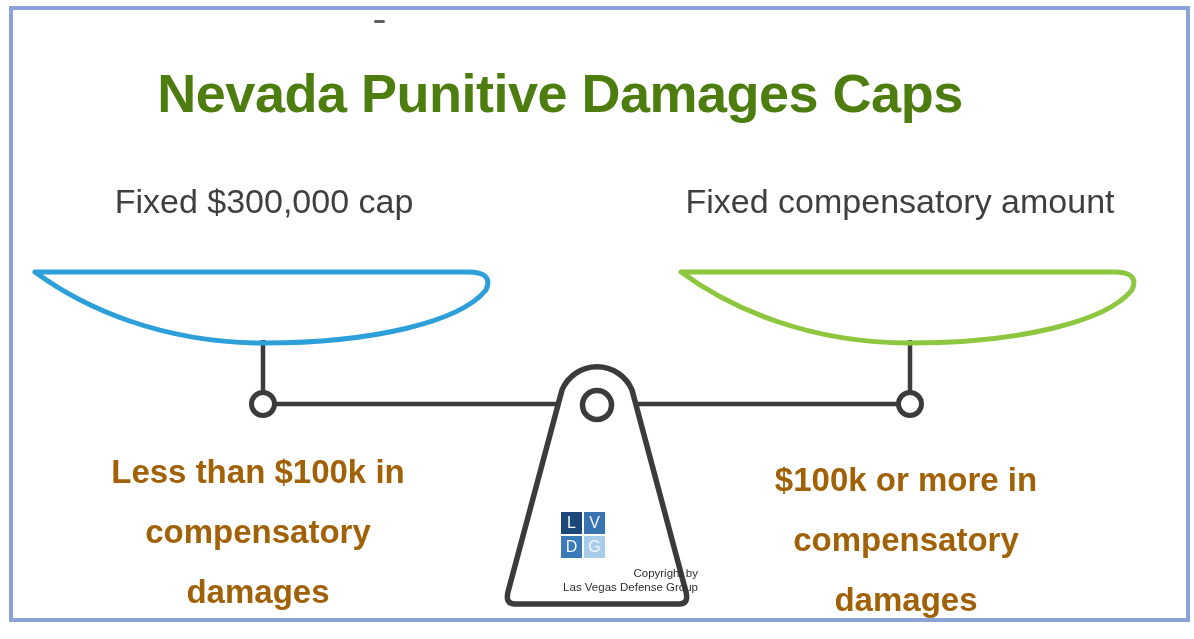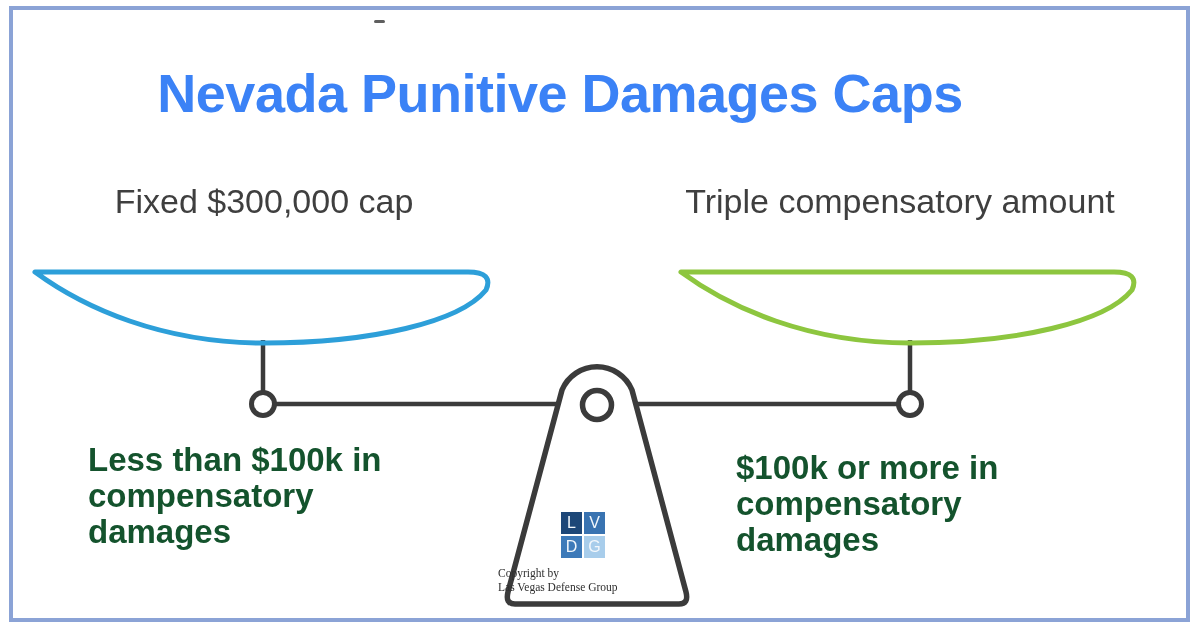--- a/index.html
+++ b/index.html
@@ -6,65 +6,65 @@
   body{
     width:1194px;height:639px;position:relative;background:#ffffff;
     font-family:"Liberation Sans","DejaVu Sans",sans-serif;overflow:hidden;
   }
   .frame{
     position:absolute;left:9px;top:6px;width:1173px;height:608px;
     border:4px solid #8ba3d6;background:#ffffff;
   }
   .title{
     position:absolute;left:0;top:26px;width:1120px;text-align:center;
-    font-size:54px;font-weight:700;color:#3b82f6;letter-spacing:-0.5px;
+    font-size:54px;font-weight:700;color:#4d7c0f;letter-spacing:-0.5px;
   }
   .stray-mark{
     position:absolute;left:374px;top:20px;width:11px;height:3px;
     background:#5f5f5f;border-radius:2px;
   }
   .pan-label{
     position:absolute;top:182px;width:560px;text-align:center;
     font-size:34px;font-weight:400;color:#3f3f3f;
   }
   .pan-label.left{left:-16px;}
   .pan-label.right{left:620px;}
   .result-label{
-    position:absolute;top:442px;width:340px;text-align:left;
-    font-size:33px;line-height:36px;font-weight:700;color:#14532d;
+    position:absolute;top:442px;width:340px;text-align:center;
+    font-size:33px;line-height:60px;font-weight:700;color:#a16207;
   }
   .result-label.left{left:88px;}
   .result-label.right{left:736px;margin-top:8px;}
   .scale-svg{position:absolute;left:0;top:0;width:1194px;height:639px;}
   .logo{
     position:absolute;left:561px;top:512px;width:44px;height:46px;
     display:grid;grid-template-columns:21px 21px;grid-template-rows:22px 22px;
     gap:2px;background:#ffffff;
   }
   .logo-cell{
     display:flex;align-items:center;justify-content:center;
     color:#f2f7fc;font-size:16px;font-weight:400;line-height:1;
   }
   .copyright{
-    position:absolute;left:498px;top:566px;width:200px;text-align:left;
-    font-size:11.5px;line-height:14px;color:#2e2e2e;font-family:Liberation Serif, serif;
+    position:absolute;left:498px;top:566px;width:200px;text-align:right;
+    font-size:11.5px;line-height:14px;color:#2e2e2e;
   }
 </style>
 </head>
 <body>
 
 <div class="frame" style="border-color: rgb(139, 163, 214);"></div>
 
 <div class="stray-mark"></div>
 
 <h1 class="title">Nevada Punitive Damages Caps</h1>
 
 <div class="pan-label left">Fixed $300,000 cap</div>
 
-<div class="pan-label right">Triple compensatory amount</div>
+<div class="pan-label right">Fixed compensatory amount</div>
 
 <svg class="scale-svg" viewBox="0 0 1194 639" xmlns="http://www.w3.org/2000/svg">
 
   <line x1="263" y1="340" x2="263" y2="394" stroke-width="4.5" stroke="#3b3b3b"></line>
   <line x1="910" y1="340" x2="910" y2="394" stroke-width="4.5" stroke="#3b3b3b"></line>
 
   <line x1="263" y1="404" x2="910" y2="404" stroke-width="4.5" stroke="#3b3b3b"></line>
 
   <path d="M 35,272 L 468,272 Q 494,272 486,290 C 460,322 372,343 264,343 C 162,343 84,308 35,272 Z" fill="none" stroke-width="5" stroke-linejoin="round" stroke="#2d9fd9"></path>
   <path d="M 681,272 L 1114,272 Q 1140,272 1132,290 C 1106,322 1018,343 910,343 C 808,343 730,308 681,272 Z" fill="none" stroke-width="5" stroke-linejoin="round" stroke="#8dc63f"></path>

